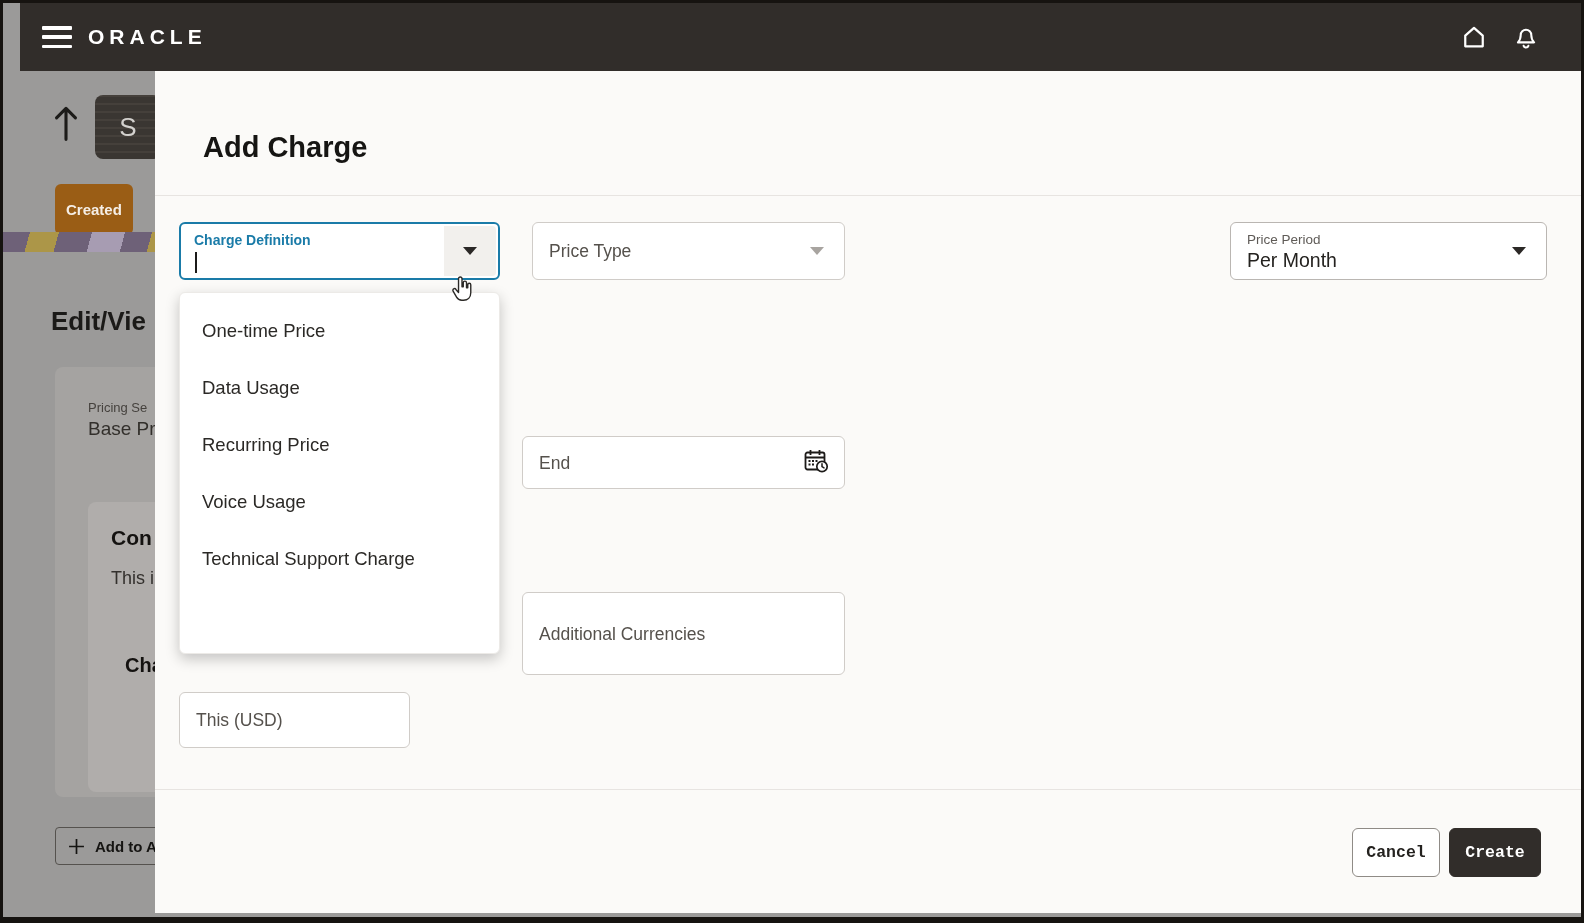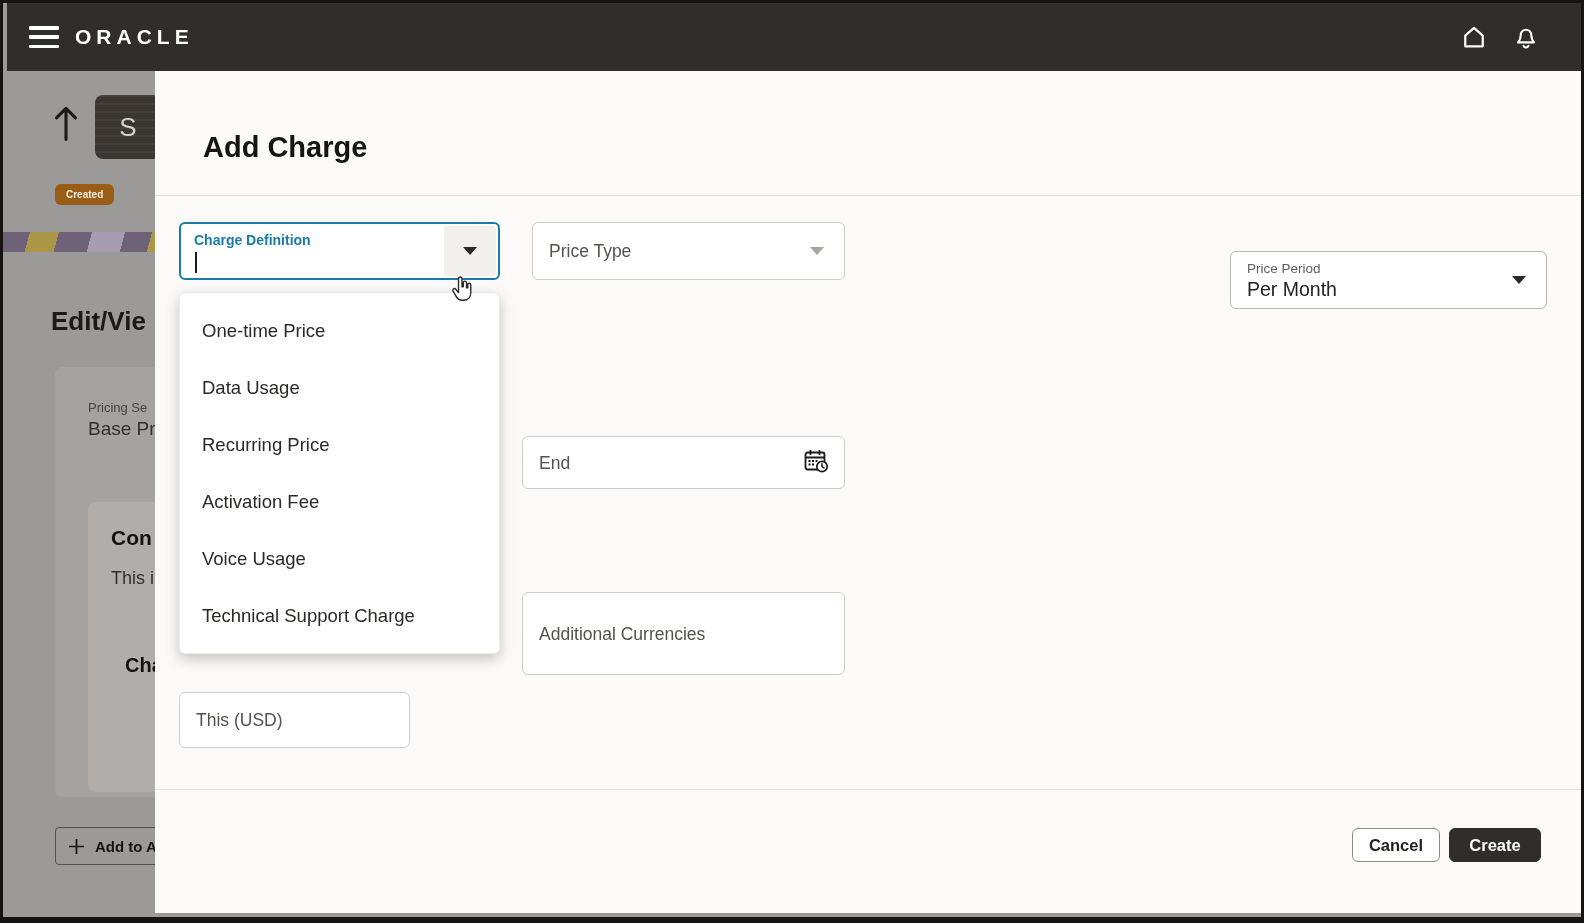--- a/index.html
+++ b/index.html
@@ -2,35 +2,35 @@
 <html><head>
 <meta charset="utf-8">
 <style>
   * { margin:0; padding:0; box-sizing:border-box; }
   html,body { background:#555; }
   body { font-family:"Liberation Sans","DejaVu Sans",sans-serif; }
   .screen { position:relative; width:1584px; height:923px; background:#161310; overflow:hidden; }
   .inner  { position:absolute; left:3px; top:3px; width:1578px; height:914px; background:#9b9a99; overflow:hidden; }
 
   
-  .topbar { position:absolute; left:4px; top:0; right:0; height:68px; background:#312d2a; display:flex; align-items:center; z-index:30; }
+  .topbar { position:absolute; left:17px; top:0; right:0; height:68px; background:#312d2a; display:flex; align-items:center; z-index:30; }
   .hamburger { width:30px; height:22px; margin-left:22px; display:flex; flex-direction:column; justify-content:space-between; cursor:pointer; }
   .hamburger span { display:block; height:3.5px; background:#fff; border-radius:1px; }
   .brand { color:#fff; font-size:21px; font-weight:700; letter-spacing:5px; margin-left:16px; }
   .topbar-right { margin-left:auto; display:flex; align-items:center; gap:22px; margin-right:40px; }
   .tb-icon { width:30px; height:30px; display:flex; align-items:center; justify-content:center; cursor:pointer; }
 
   
   .backdrop { position:absolute; left:0; top:68px; width:152px; bottom:0; background:#9b9a99; overflow:hidden; }
   .bk-up-arrow { position:absolute; left:48px; top:32px; }
   .bk-tile { position:absolute; left:92px; top:24px; width:66px; height:64px; border-radius:8px;
              background:repeating-linear-gradient(0deg,#3a3632 0 6px,#45403b 6px 8px);
              color:#d3d1ce; font-size:26px; display:flex; align-items:center; justify-content:center; }
-  .bk-badge { position:absolute; left:52px; top:113px; padding:5px 11px; background:#9a5d15; border-radius:6px;
-              color:#f5eee6; font-size:10px; font-weight:700; white-space:nowrap; }
+  .bk-badge { position:absolute; left:52px; top:113px; padding:17px 11px; background:#9a5d15; border-radius:6px;
+              color:#f5eee6; font-size:15px; font-weight:700; white-space:nowrap; }
   .bk-stripe { position:absolute; left:0; top:161px; width:152px; height:20px;
                background:repeating-linear-gradient(105deg,#6e6178 0 26px,#ac9648 26px 54px,#6e6178 54px 86px,#a79cb2 86px 118px); }
   .bk-title { position:absolute; left:48px; top:235px; font-size:26px; font-weight:700; color:#1b1a18; white-space:nowrap; }
   .bk-panel { position:absolute; left:52px; top:296px; width:160px; height:430px; background:#a5a3a1; border-radius:8px; }
   .bk-label { position:absolute; left:33px; top:33px; font-size:13px; color:#46423e; white-space:nowrap; }
   .bk-value { position:absolute; left:33px; top:51px; font-size:19px; color:#322f2b; white-space:nowrap; }
   .bk-card  { position:absolute; left:33px; top:135px; width:180px; height:290px; background:#b0adab; border-radius:8px; }
   .bk-h1 { position:absolute; left:23px; top:24px; font-size:21px; font-weight:700; color:#141210; white-space:nowrap; }
   .bk-p  { position:absolute; left:23px; top:66px; font-size:18px; color:#33302d; white-space:nowrap; }
   .bk-h2 { position:absolute; left:37px; top:152px; font-size:20px; font-weight:700; color:#141210; white-space:nowrap; }
@@ -52,39 +52,39 @@
 
   
   .combo-focused { left:24px; top:151px; width:321px; height:58px; border:2px solid #1a7ba8; }
   .combo-focused .clabel { position:absolute; left:13px; top:8px; font-size:14px; font-weight:700; color:#1a7ba8; }
   .text-caret { position:absolute; left:14px; top:28px; width:1.5px; height:21px; background:#1c1b1a; }
   .combo-btn { position:absolute; right:2px; top:2px; bottom:2px; width:52px; background:#f2f0ed; border-radius:0 4px 4px 0;
                display:flex; align-items:center; justify-content:center; cursor:pointer; }
 
   .f-price-type  { left:377px;  top:151px; width:313px; height:58px; }
   .f-charge-type { left:723px;  top:151px; width:321px; height:58px; }
-  .f-price-period{ left:1075px; top:151px; width:317px; height:58px; border-color:#bab6b2;margin-top:29px; }
+  .f-price-period{ left:1075px; top:151px; width:317px; height:58px; border-color:#bab6b2; }
   .f-price-period .plabel { position:absolute; left:16px; top:9px;  font-size:13.5px; color:#5f5b57; }
   .f-price-period .pvalue { position:absolute; left:16px; top:26px; font-size:19.5px; color:#24221f; }
 
   .f-end { left:367px; top:365px; width:323px; height:53px; }
   .f-add-curr { left:367px; top:521px; width:323px; height:83px; }
   .f-price { left:24px; top:621px; width:231px; height:56px; }
   .cal-icon { position:absolute; right:14px; top:50%; transform:translateY(-50%); }
 
   
   .dropdown { position:absolute; left:24px; top:221px; width:321px; height:362px; background:#fff; border-radius:6px;
               border:1px solid #eceae7; box-shadow:0 5px 14px rgba(0,0,0,0.22); padding-top:9px; z-index:15; }
   .dd-item { height:57px; display:flex; align-items:center; padding-left:22px; font-size:18.5px; color:#2b2926; cursor:pointer; }
 
   .cursor-hand { position:absolute; left:293px; top:203px; z-index:40; }
 
   
-  .btn { position:absolute; top:757px; height:34px; border-radius:6px; font-size:16.5px; font-weight:700;
-         display:flex; align-items:center; justify-content:center; cursor:pointer; font-family:Liberation Sans, sans-serif; }
+  .btn { position:absolute; top:757px; height:49px; border-radius:6px; font-size:16.5px; font-weight:700;
+         display:flex; align-items:center; justify-content:center; cursor:pointer; font-family:Liberation Mono, monospace; }
   .btn-cancel { left:1197px; width:88px; background:#fff; border:1px solid #8f8b86; color:#24221f; }
   .btn-create { left:1294px; width:92px; background:#312d2a; border:1px solid #312d2a; color:#fff; }
 </style>
 </head>
 <body>
 
 <div class="screen">
   <div class="inner">
 
     <div class="topbar">
@@ -188,21 +188,20 @@
       </div>
 
       <div class="field f-price">
         <div class="flabel">This (USD)</div>
       </div>
 
       <div class="dropdown">
         <div class="dd-item">One-time Price</div>
         <div class="dd-item">Data Usage</div>
         <div class="dd-item">Recurring Price</div>
-        <div class="dd-item">Activation Fee</div>
         <div class="dd-item">Voice Usage</div>
         <div class="dd-item">Technical Support Charge</div>
       </div>
 
       <div class="cursor-hand">
         <svg width="28" height="30" viewBox="0 0 24 26">
           <path d="M9 4.2c0-.9.7-1.6 1.5-1.6s1.5.7 1.5 1.6V11h1.1V7.6c0-.8.6-1.4 1.4-1.4.8 0 1.4.6 1.4 1.4V12h1.1V9.3c0-.7.6-1.3 1.3-1.3s1.3.6 1.3 1.3v7c0 3.9-2.6 6.4-6.3 6.4h-1.5c-2.1 0-3.5-.9-4.5-2.6l-3-5.2c-.4-.7-.2-1.6.5-2 .7-.4 1.5-.2 1.9.5L9 16z" fill="#fff" stroke="#2b2926" stroke-width="1.2" stroke-linejoin="round"></path>
         </svg>
       </div>
 

